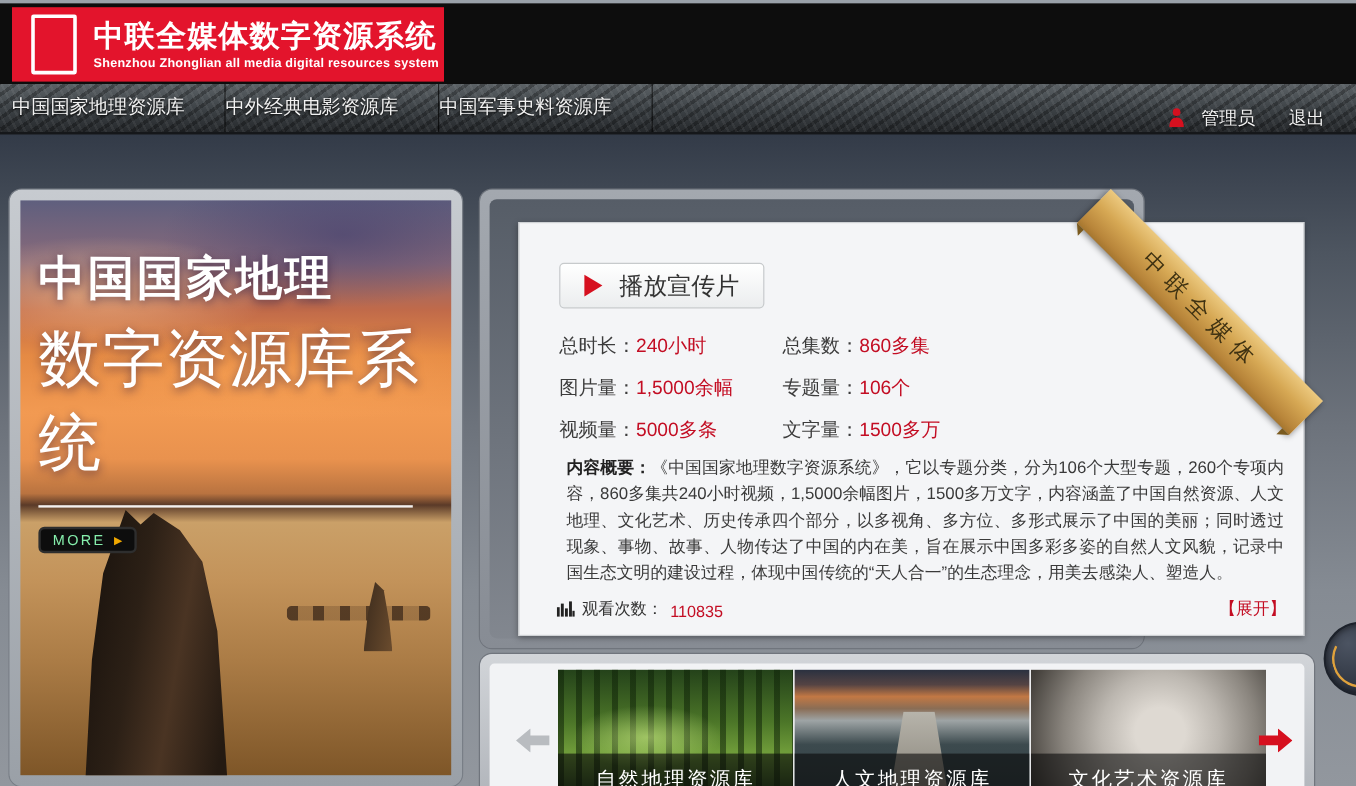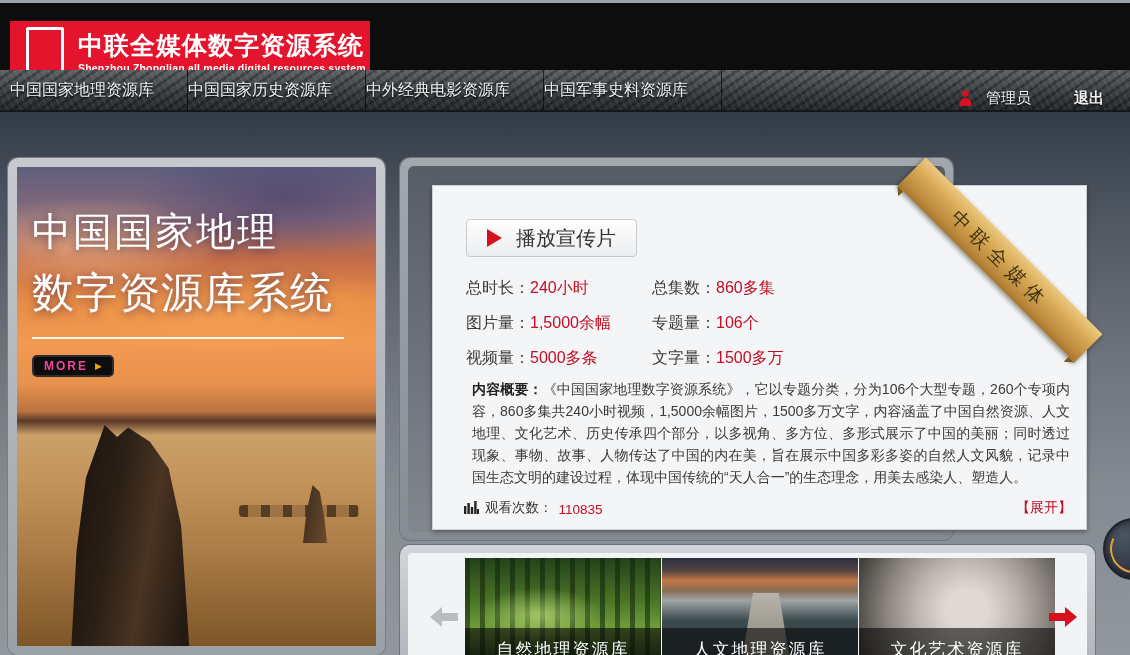--- a/index.html
+++ b/index.html
@@ -1,62 +1,62 @@
 <!DOCTYPE html>
 <html><head>
 <meta charset="utf-8">
 <style>
   html,body{margin:0;padding:0;}
   body{width:1130px;height:655px;position:relative;overflow:hidden;
        font-family:"Liberation Sans","DejaVu Sans",sans-serif;background:#0c0c0c;}
   .top-strip{position:absolute;left:0;top:0;width:1130px;height:3px;background:#9aa1a9;}
   
   .topbar{position:absolute;left:0;top:3px;width:1130px;height:67px;background:#0d0d0d;}
-  .logo-block{position:absolute;left:10px;top:18px;width:360px;height:62px;background:#e3142c;
+  .logo-block{position:absolute;left:10px;top:3px;width:360px;height:62px;background:#e3142c;
               display:flex;align-items:center;}
   .logo-icon{display:inline-block;width:32px;height:44px;border:3px solid #fff;margin-left:16px;
              border-radius:2px;}
   .logo-text{margin-left:14px;color:#fff;}
   .logo-title{font-size:25px;font-weight:bold;letter-spacing:1px;line-height:30px;}
   .logo-subtitle{font-size:10.5px;font-weight:bold;margin-top:2px;letter-spacing:.2px;}
   
   .navbar{position:absolute;left:0;top:70px;width:1130px;height:42px;
           background:
             repeating-linear-gradient(63deg,rgba(255,255,255,.05) 0 2px,transparent 2px 6px),
             repeating-linear-gradient(-35deg,rgba(0,0,0,.28) 0 3px,transparent 3px 8px),
             linear-gradient(180deg,#5c6266 0%,#3b4044 55%,#26292c 100%);
           border-bottom:2px solid #15171a;display:flex;padding-left:10px;box-sizing:border-box;}
   .nav-item{width:177px;line-height:40px;text-align:left;color:#f2f2f2;font-size:16px;
             border-right:1px solid rgba(0,0,0,.65);text-shadow:0 1px 2px #000;cursor:pointer;}
   .nav-user{position:absolute;right:26px;top:0;height:56px;display:flex;align-items:center;
             gap:14px;color:#f2f2f2;font-size:15px;text-shadow:0 1px 2px #000;}
   .user-icon svg{display:block;}
   .nav-user .link{cursor:pointer;}
-  .nav-user .logout{margin-left:29px;font-weight:bold;}
+  .nav-user .logout{margin-left:14px;}
   
   .content-bg{position:absolute;left:0;top:112px;width:1130px;height:543px;
       background:linear-gradient(180deg,#333b48 0%,#4d5560 18%,#6d737c 45%,#858b93 70%,#92979e 100%);}
   
   .hero-frame{position:absolute;left:8px;top:158px;width:377px;height:497px;border-radius:10px;
       background:linear-gradient(180deg,#c7cbd0,#9aa0a7);box-shadow:0 0 0 1px #787e86;padding:9px;
       box-sizing:border-box;}
   .hero{position:relative;width:359px;height:479px;overflow:hidden;background:
       radial-gradient(ellipse 60% 18% at 75% 6%,rgba(70,65,110,.65),transparent 70%),
       radial-gradient(ellipse 55% 14% at 20% 16%,rgba(255,205,150,.55),transparent 70%),
       radial-gradient(ellipse 70% 12% at 60% 30%,rgba(255,170,90,.5),transparent 75%),
       linear-gradient(180deg,#5f5f7e 0%,#8a6a7a 11%,#c06a4a 19%,#e58a44 27%,#f29a52 37%,
         #e9924e 45%,#b97340 51%,#5a3a28 53%,#caa068 56%,#c3935a 66%,#ab7c46 80%,#7e5628 100%);}
   .hero-text{position:absolute;left:15px;top:38px;color:#fff;z-index:3;}
-  .hero-title1{font-size:39px;font-weight:normal;letter-spacing:2px;text-shadow:0 2px 8px rgba(40,20,60,.65);}
-  .hero-title2{font-size:42px;font-weight:400;letter-spacing:1px;margin-top:6px;
+  .hero-title1{font-size:39px;font-weight:bold;letter-spacing:2px;text-shadow:0 2px 8px rgba(40,20,60,.65);}
+  .hero-title2{font-size:52px;font-weight:400;letter-spacing:1px;margin-top:6px;
                text-shadow:0 2px 8px rgba(40,20,60,.6);}
   .hero-rule{width:312px;height:2px;background:rgba(255,255,255,.92);margin-top:16px;}
   .more-btn{display:inline-flex;align-items:center;margin-top:16px;background:#0d0d0d;
             border:2px solid #2e2e2e;border-radius:5px;padding:2px 10px;cursor:pointer;}
-  .more-label{color:#ec4899;font-size:12px;font-weight:bold;letter-spacing:2px;}
+  .more-label{color:#86efac;font-size:12px;font-weight:normal;letter-spacing:2px;}
   .more-arrow{color:#f0a800;font-size:9px;margin-left:7px;}
   .rock{position:absolute;left:44px;top:258px;width:156px;height:240px;z-index:2;
     background:linear-gradient(100deg,#120d09 0%,#2c2016 35%,#4a3423 55%,#241a12 80%);
     clip-path:polygon(28% 0,36% 5%,43% 1%,57% 7%,69% 18%,77% 42%,83% 100%,6% 100%,10% 52%,16% 22%);
     filter:drop-shadow(0 4px 6px rgba(0,0,0,.4));}
   .rock-small{position:absolute;left:286px;top:318px;width:24px;height:58px;z-index:2;
     background:linear-gradient(100deg,#3a2a1c,#6b4c2e);
     clip-path:polygon(40% 0,70% 12%,90% 60%,100% 100%,0 100%,15% 45%);}
   .rock-far{position:absolute;left:222px;top:338px;width:120px;height:12px;z-index:1;
     background:repeating-linear-gradient(90deg,rgba(60,40,25,.8) 0 9px,rgba(120,85,50,.4) 9px 22px);
@@ -138,21 +138,20 @@
     <span class="logo-icon"></span>
     <div class="logo-text">
       <div class="logo-title">中联全媒体数字资源系统</div>
       <div class="logo-subtitle">Shenzhou Zhonglian all media digital resources system</div>
     </div>
   </div>
 </header>
 
 <nav class="navbar">
   <div class="nav-item">中国国家地理资源库</div>
-  <div class="nav-item">中国国家历史资源库</div>
   <div class="nav-item">中外经典电影资源库</div>
   <div class="nav-item">中国军事史料资源库</div>
   <div class="nav-user">
     <span class="user-icon">
       <svg width="13" height="16" viewBox="0 0 13 16">
           <circle cx="6.5" cy="3.5" r="3.2" fill="#d6101f"></circle>
           <path d="M0.5 16 C0.5 10.5 3 8 6.5 8 C10 8 12.5 10.5 12.5 16 Z" fill="#d6101f"></path>
         </svg>
     </span>
     <span class="link">管理员</span>

